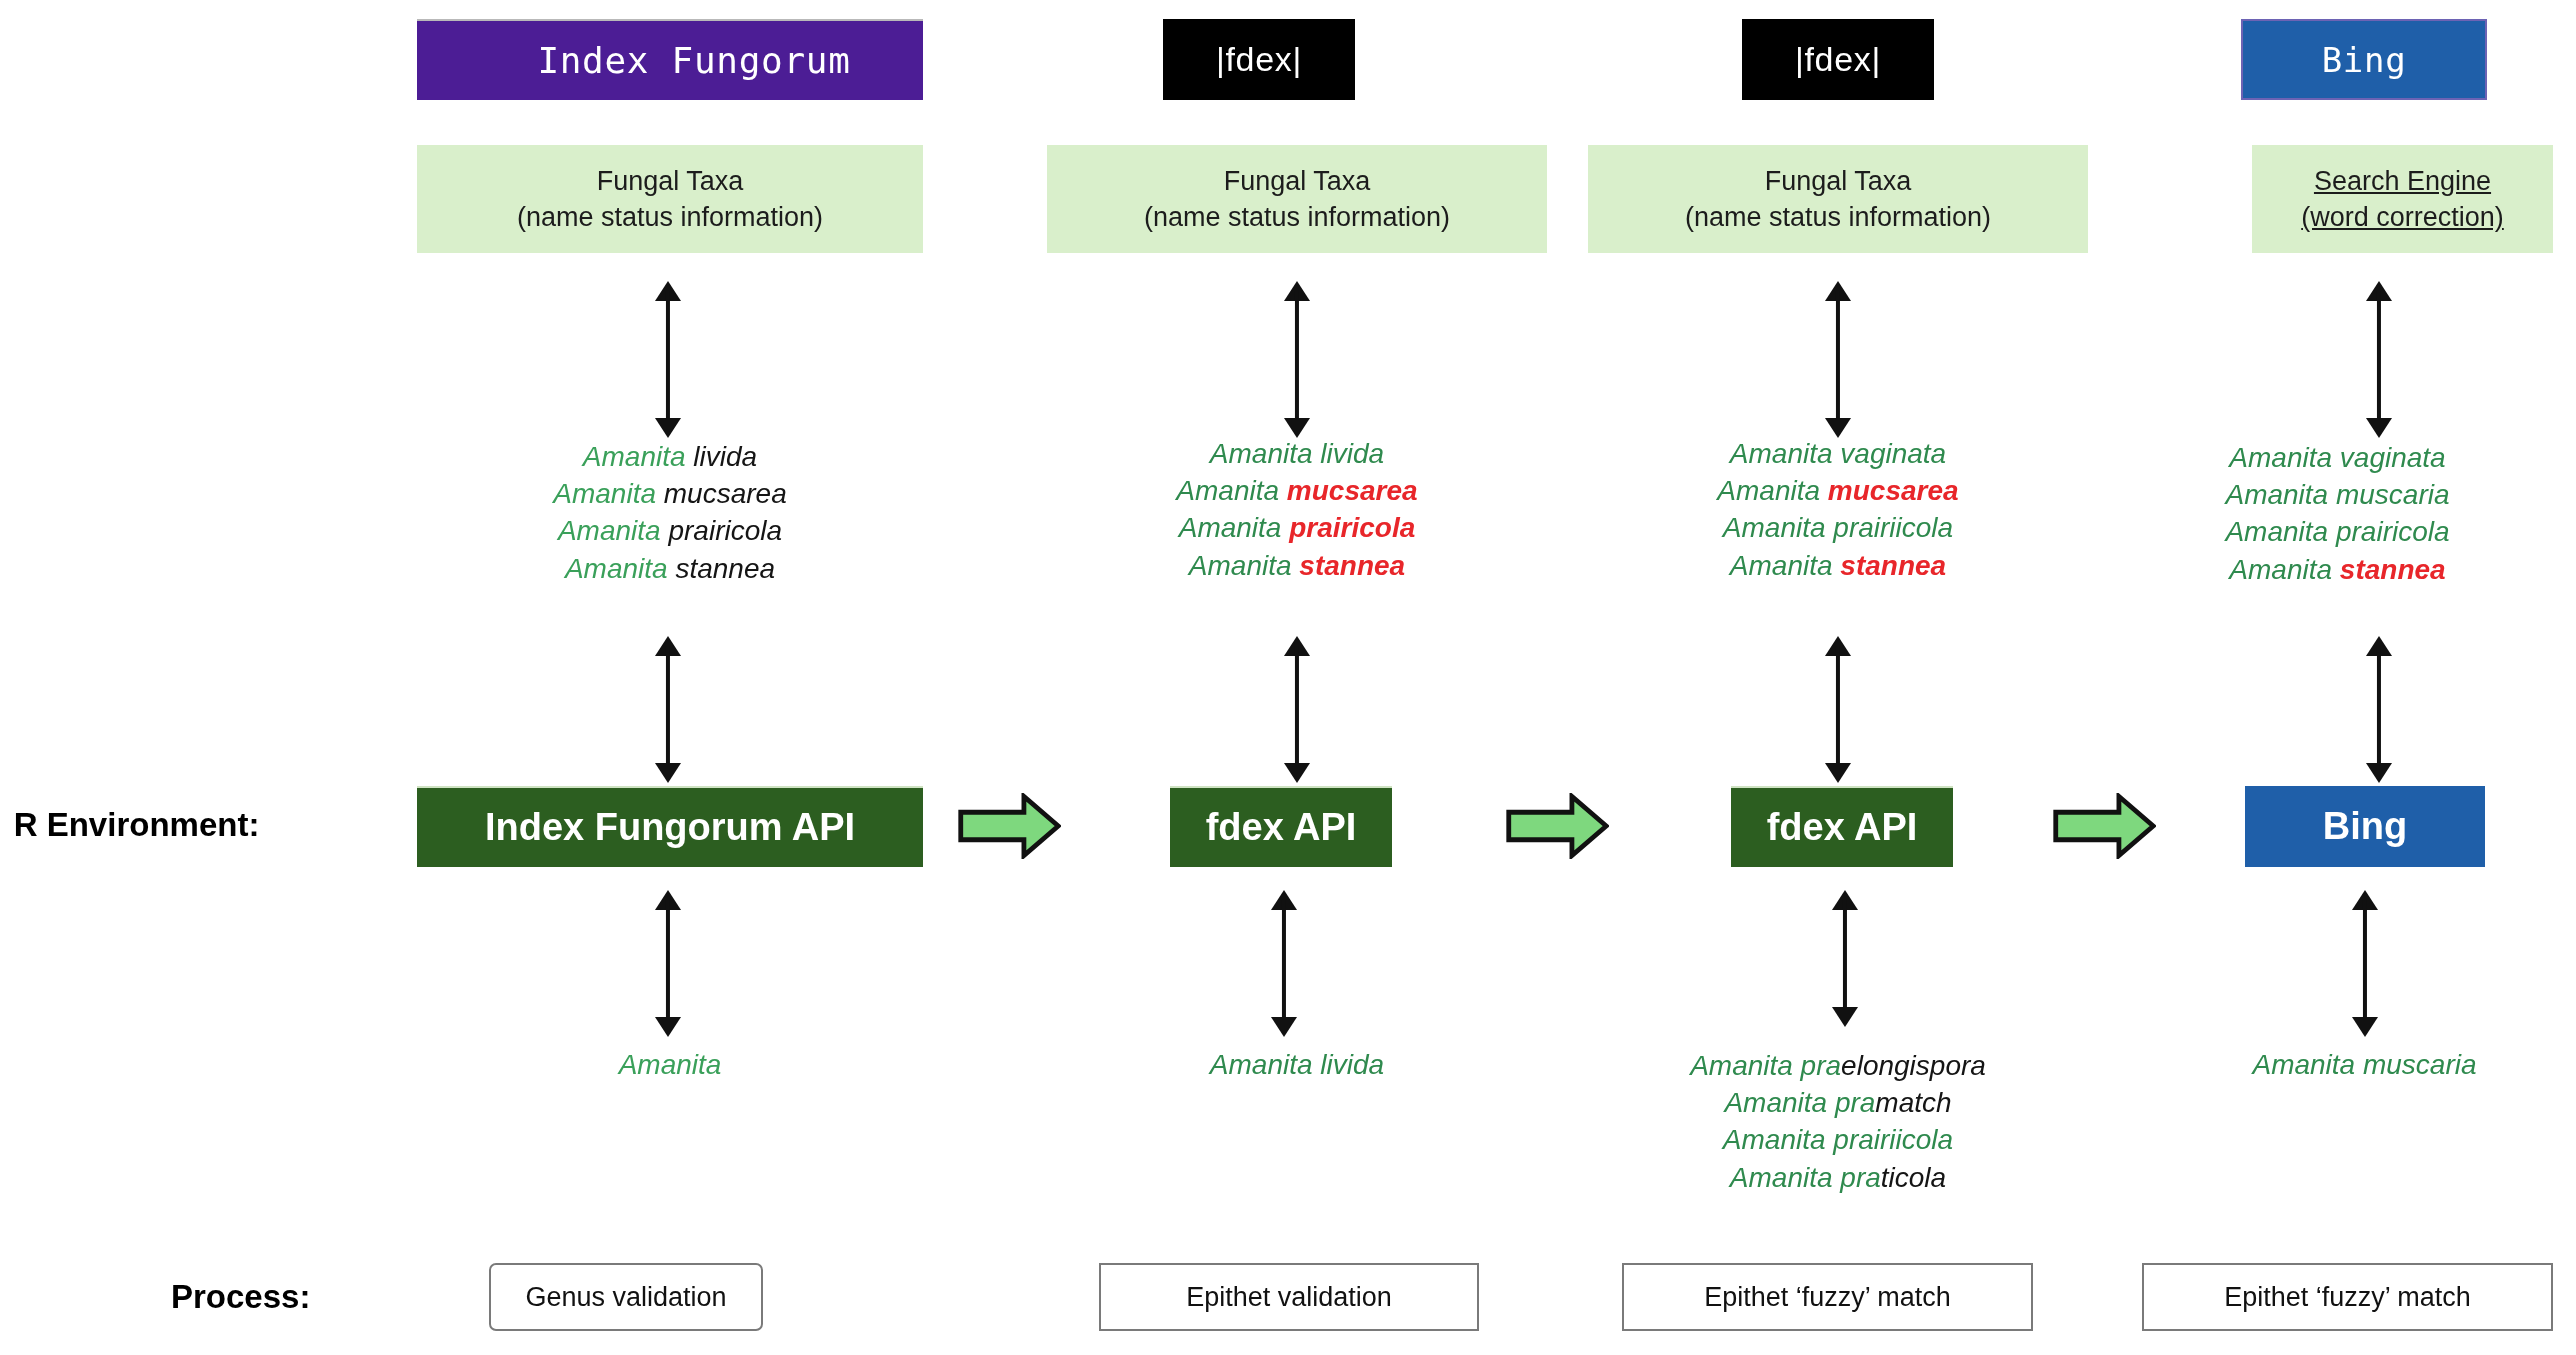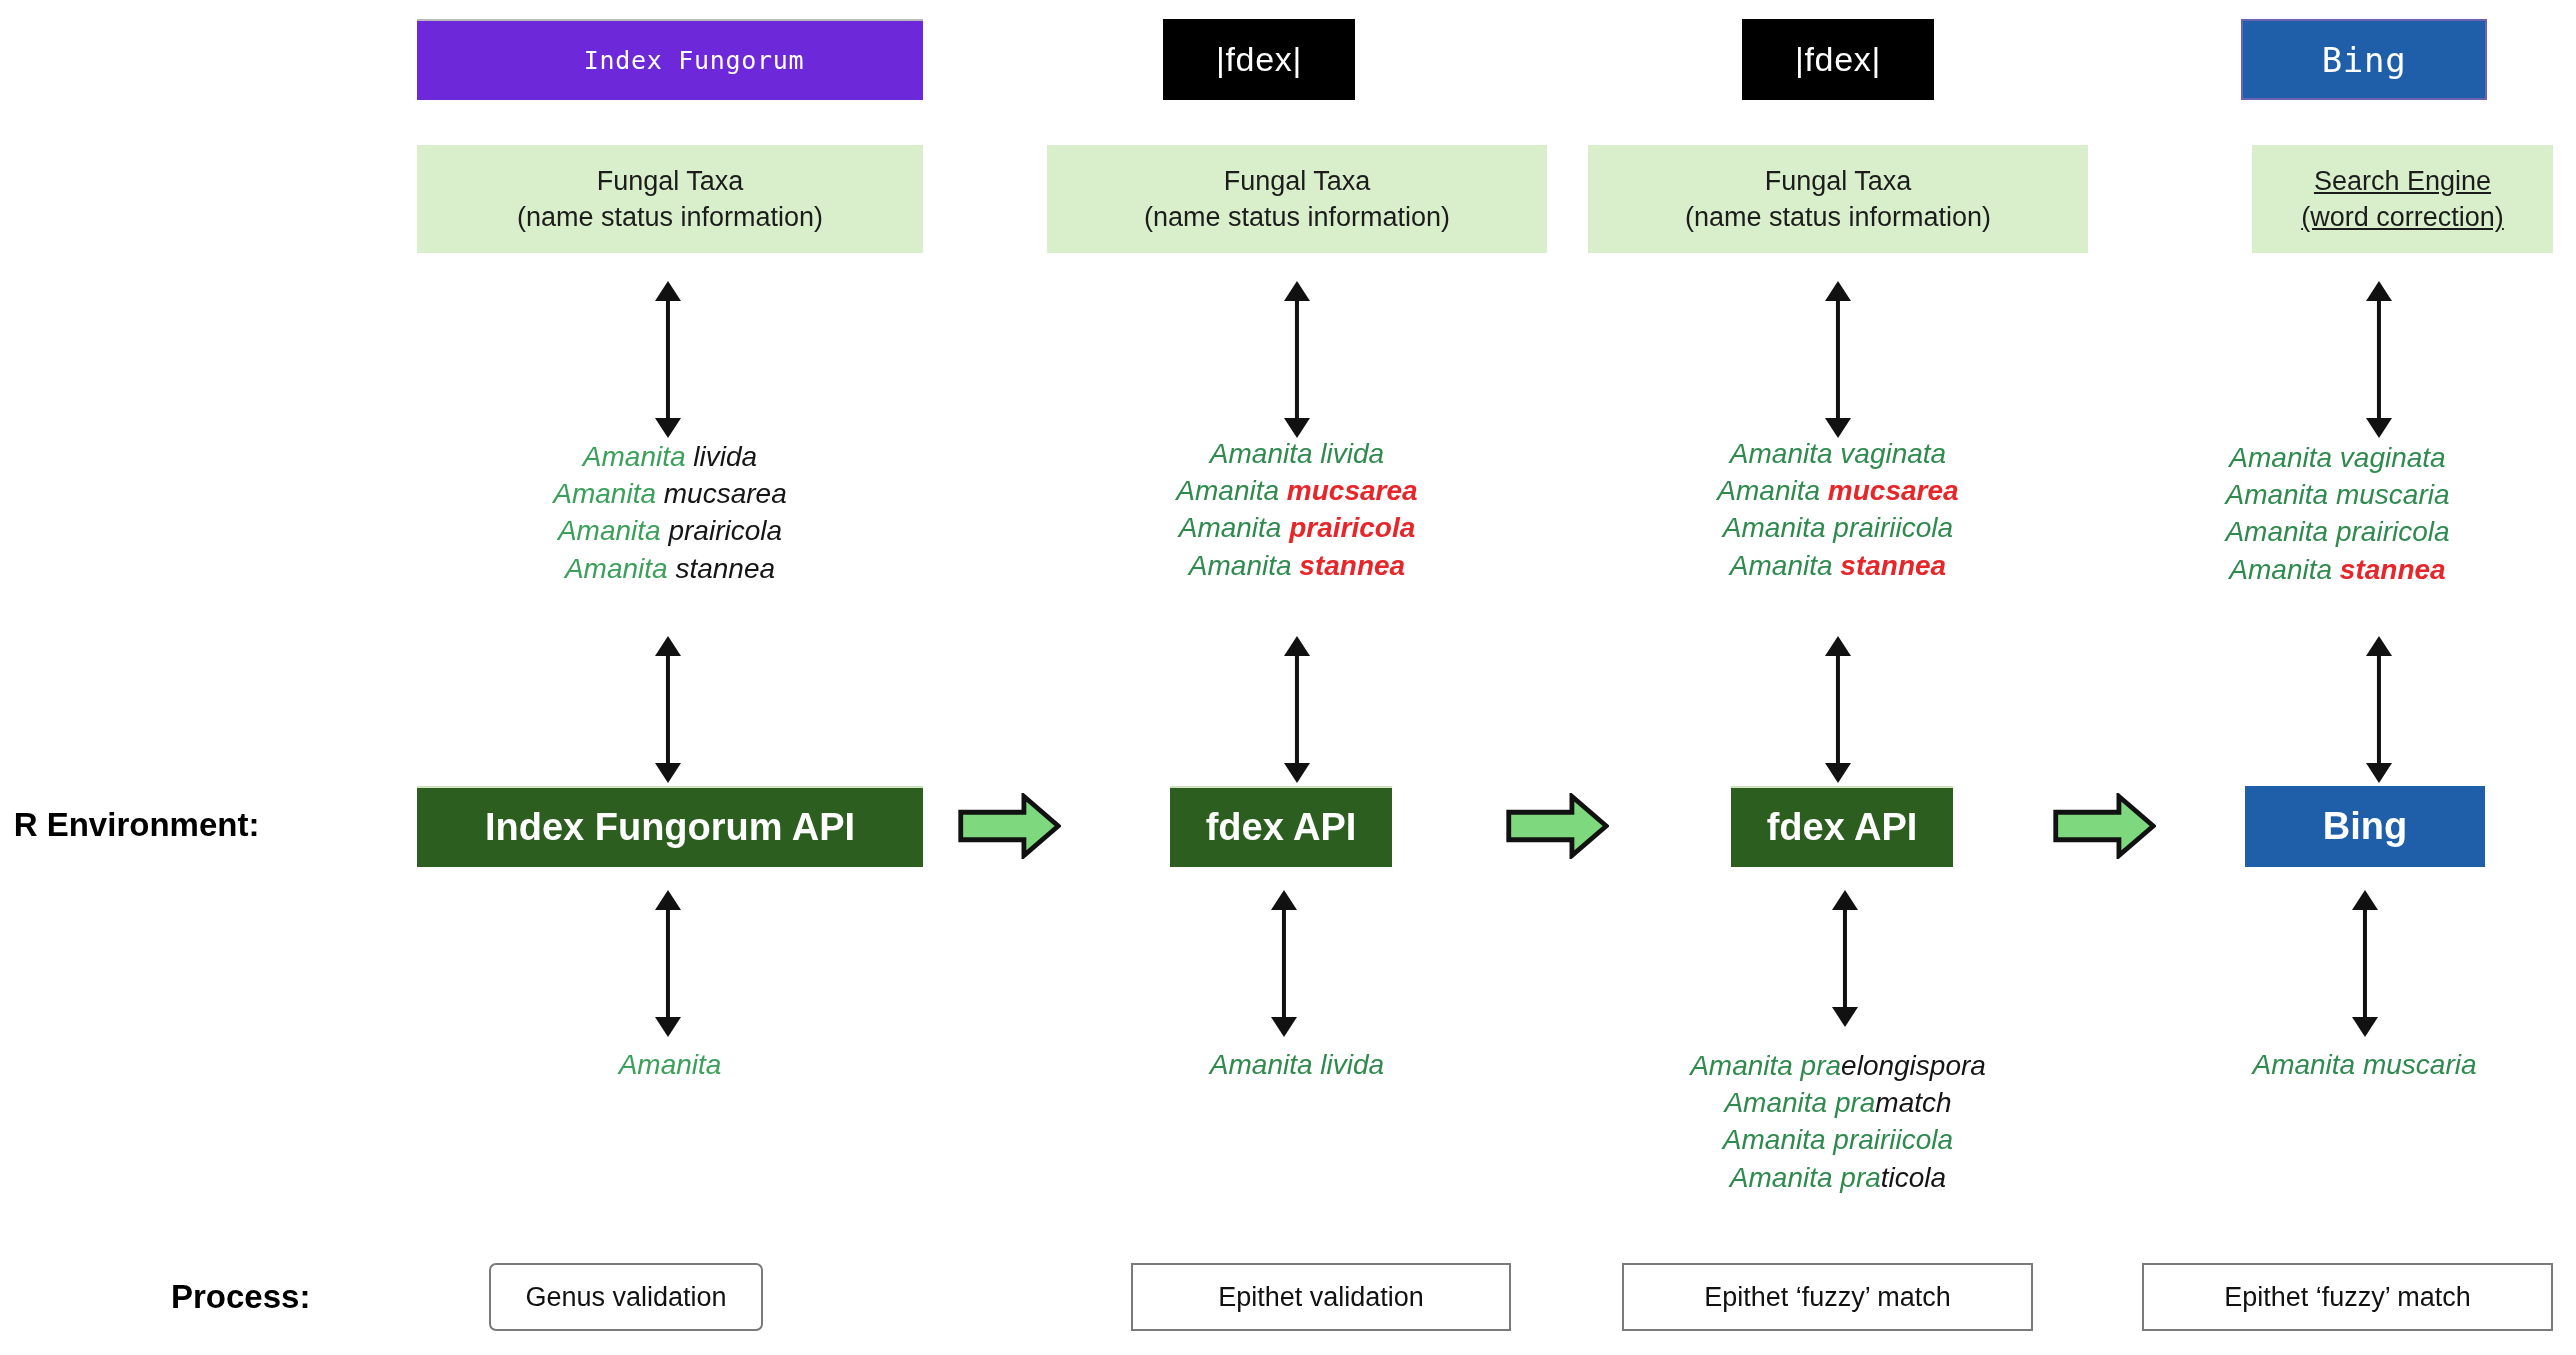--- a/index.html
+++ b/index.html
@@ -34,24 +34,24 @@
 
   
   .logo {
     display: flex;
     align-items: center;
     justify-content: center;
     height: 81px;
     letter-spacing: 0.7px;
   }
   .logo-index {
-    background: #6d28d9;
+    background: #4c1d95;
     color: #ffffff;
     font-family: "DejaVu Sans Mono", monospace;
-    font-size: 25px;
+    font-size: 36px;
     border-top: 2.1px solid #b9b9b9;
     padding-left: 48px;
   }
   .logo-fdex {
     background: #000000;
     color: #ffffff;
     font-family: "Liberation Sans", sans-serif;
     font-size: 34px;
     font-weight: 500;
   }
@@ -269,21 +269,21 @@
   <div class="vhead down"></div>
 </div>
 
 <div class="cell species-list" style="left:1047px; top:1046px; width:500px;">
   <span class="ln">
     <span class="g-dark">Amanita</span>
     <span class="e-green">livida</span>
   </span>
 </div>
 
-<div class="cell process-box" style="left:1131px; top:1263px; width:380px;">Epithet validation</div>
+<div class="cell process-box" style="left:1099px; top:1263px; width:380px;">Epithet validation</div>
 
 <div class="block-arrow" style="left:1506px; top:793px;">
   <svg viewBox="0 0 150 96" preserveAspectRatio="none">
     <polygon points="4,28 96,28 96,5 146,48 96,91 96,68 4,68" fill="#7ed87e" stroke="#111111" stroke-width="7" stroke-linejoin="miter"></polygon>
   </svg>
 </div>
 
 <div class="cell logo logo-fdex" style="left:1742px; top:19px; width:192px;">|fdex|</div>
 
 <div class="cell info-box" style="left:1588px; top:145px; width:500px; height:108px;">

